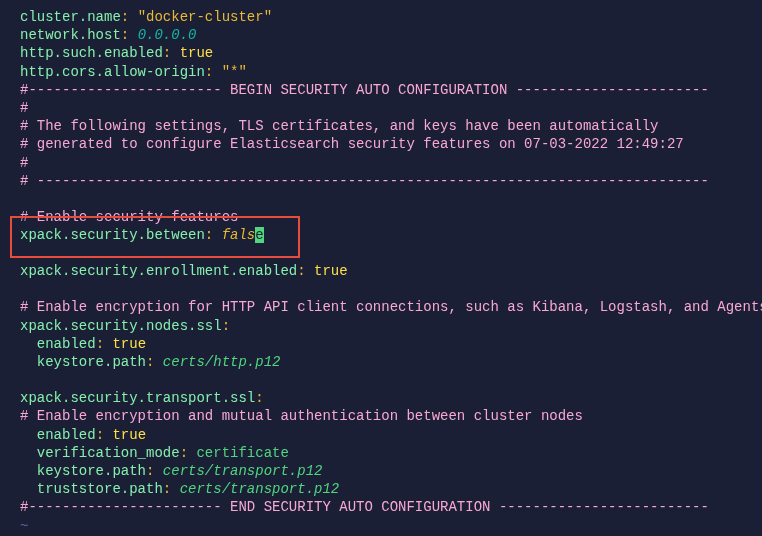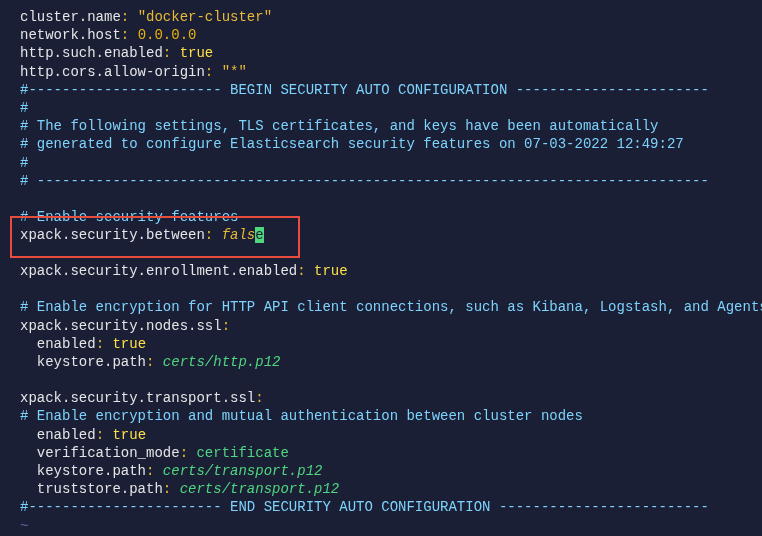--- a/index.html
+++ b/index.html
@@ -18,47 +18,48 @@
       overflow: hidden;
     }
     .editor {
       padding-left: 20px;
     }
     .line {
       white-space: pre;
       min-height: 18px;
     }
     .key {
-      color: #e5e5e5;
+      color: #86efac;
     }
     .colon {
       color: #e8ba36;
     }
     .string {
       color: #e8ba36;
     }
     .number {
-      color: #eab308;
+      color: #14b8a6;
+      font-style: italic;
     }
     .bool-true {
       color: #fde047;
     }
     .bool-false {
       color: #e8ba36;
       font-style: italic;
     }
     .path-value {
       color: #4fd67e;
       font-style: italic;
     }
     .ident-value {
       color: #4fd67e;
     }
     .comment {
-      color: #7dd3fc;
+      color: #f9a8d4;
     }
     .highlight-box {
       border: 2px solid #e74c3c;
       position: absolute;
       left: 10px;
       top: 216px;
       width: 290px;
       height: 42px;
       pointer-events: none;
     }

